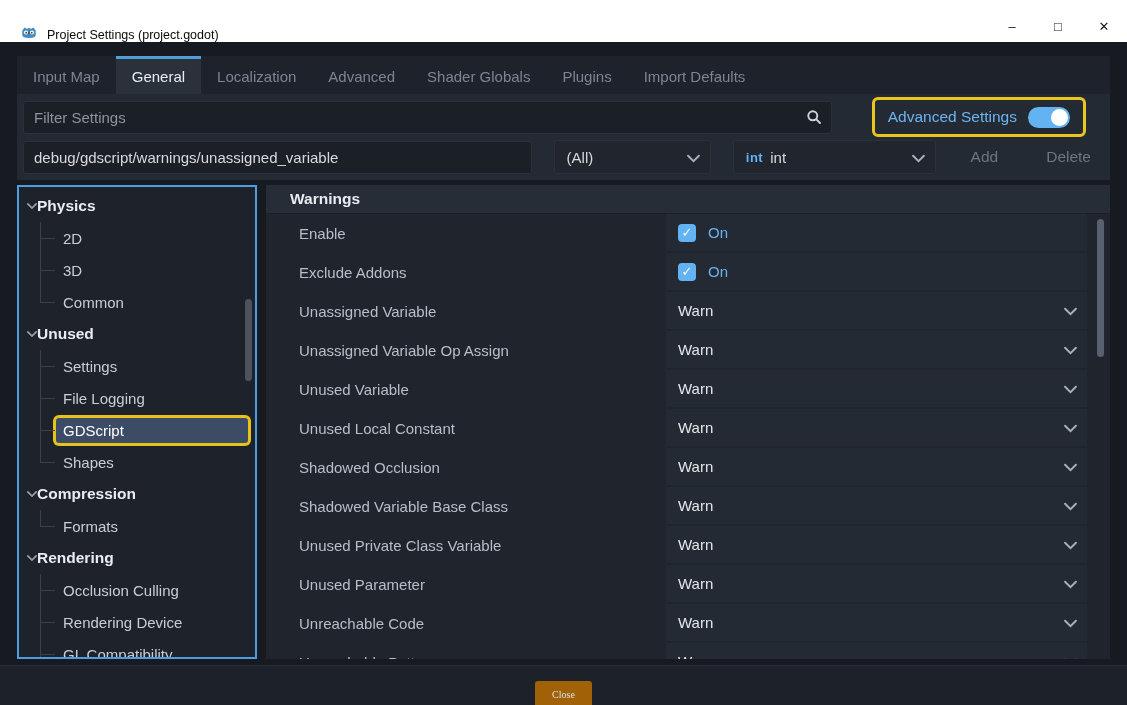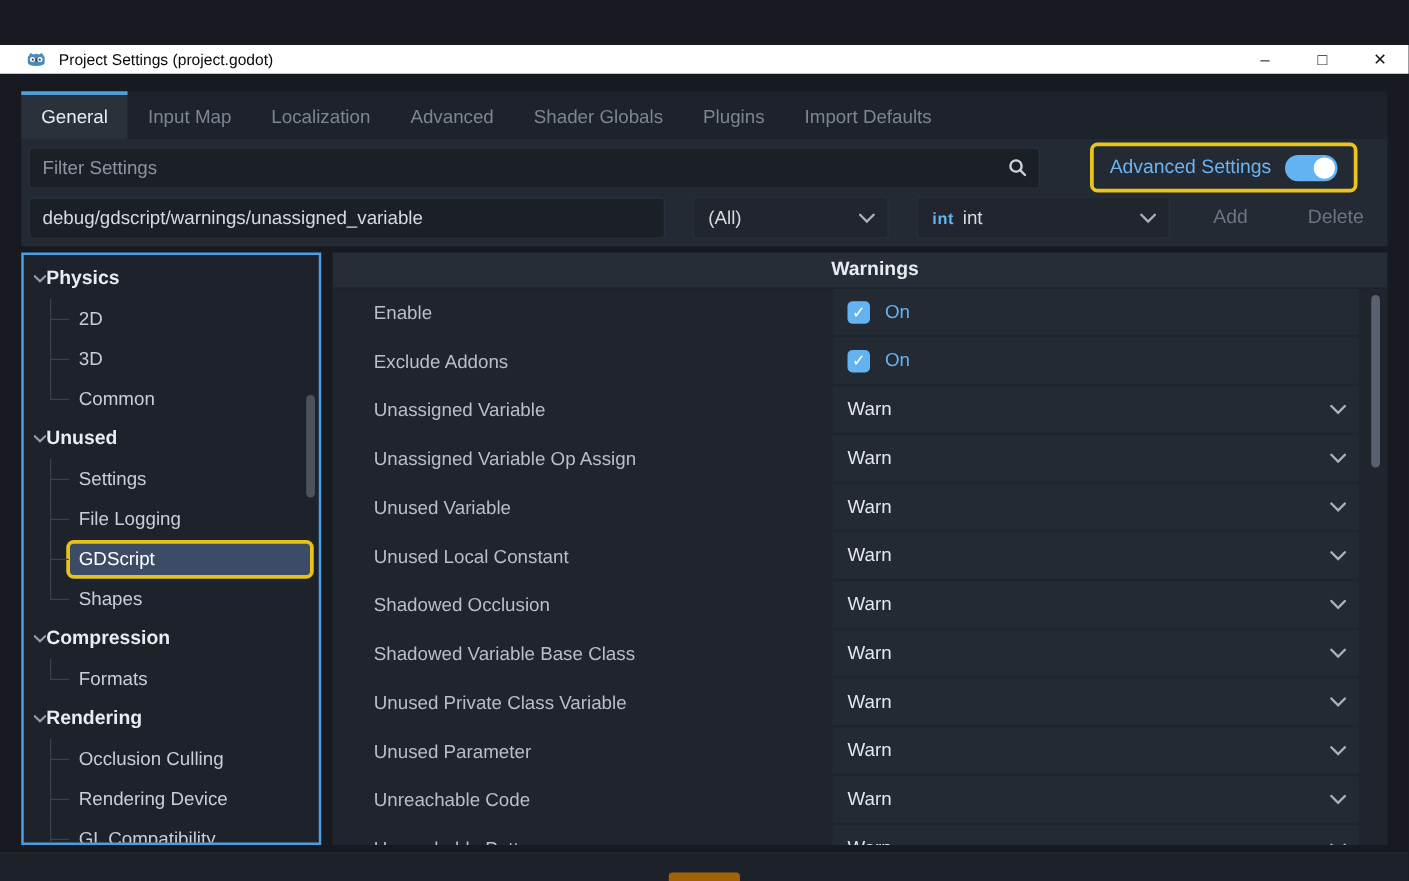--- a/index.html
+++ b/index.html
@@ -6,22 +6,22 @@
   html, body { width: 1127px; height: 705px; overflow: hidden; }
   body {
     font-family: "Liberation Sans", "DejaVu Sans", sans-serif;
     background: #171b21;
     color: #e6e9ed;
     font-size: 15px;
   }
 
   
   .titlebar {
-    height: 23px; background: #ffffff; color: #0a0a0a;
-    display: flex; align-items: center; padding-left: 20px; gap: 9px; margin-top: 36px;
+    height: 42px; background: #ffffff; color: #0a0a0a;
+    display: flex; align-items: flex-end; padding-left: 20px; gap: 9px;
   }
   .titlebar .title { font-size: 12.5px; flex: 1; }
   .win-controls { display: flex; height: 31px; }
   .win-btn {
     width: 46px; height: 31px; display: flex; align-items: center; justify-content: center;
     font-size: 13px; color: #1a1a1a; cursor: default;
   }
 
   
   .tabstrip {
@@ -104,21 +104,20 @@
 
   .vscroll { position: absolute; border-radius: 4px; background: #4d535e; width: 7px; }
   .sidebar .vscroll { right: 3px; top: 112px; height: 82px; }
   .main .vscroll { right: 6px; top: 34px; height: 138px; background: #596070; }
 
   .main { flex: 1; background: #1f242d; position: relative; overflow: hidden; }
   .warn-header {
     height: 29px; background: #272d37; display: flex; align-items: center;
     padding-left: 24px; font-weight: bold; color: #e8ebef; font-size: 15.5px;
     border-bottom: 1px solid #1b2026;
-    justify-content: center;
   }
   .prow { height: 39px; display: flex; }
   .prow-label {
     width: 400px; flex: none; display: flex; align-items: center;
     padding-left: 33px; color: #b9bfc8; border-bottom: 1px solid #21262e; font-size: 15px;
   }
   .prow-value {
     flex: 1; margin-right: 23px; background: #242a33; border-bottom: 2px solid #1f242d;
     display: flex; align-items: center; padding: 0 12px; position: relative; color: #e3e6ea;
     gap: 12px;
@@ -157,25 +156,25 @@
   </span>
   <span class="title">Project Settings (project.godot)</span>
   <div class="win-controls">
     <span class="win-btn">–</span>
     <span class="win-btn">□</span>
     <span class="win-btn">✕</span>
   </div>
 </div>
 
 <div class="tabstrip">
+    <div class="tab">
+    <span>Input Map</span>
+  </div>
     <div class="tab active">
     <span>General</span>
-  </div>
-    <div class="tab">
-    <span>Input Map</span>
   </div>
     <div class="tab">
     <span>Localization</span>
   </div>
     <div class="tab">
     <span>Advanced</span>
   </div>
     <div class="tab">
     <span>Shader Globals</span>
   </div>

